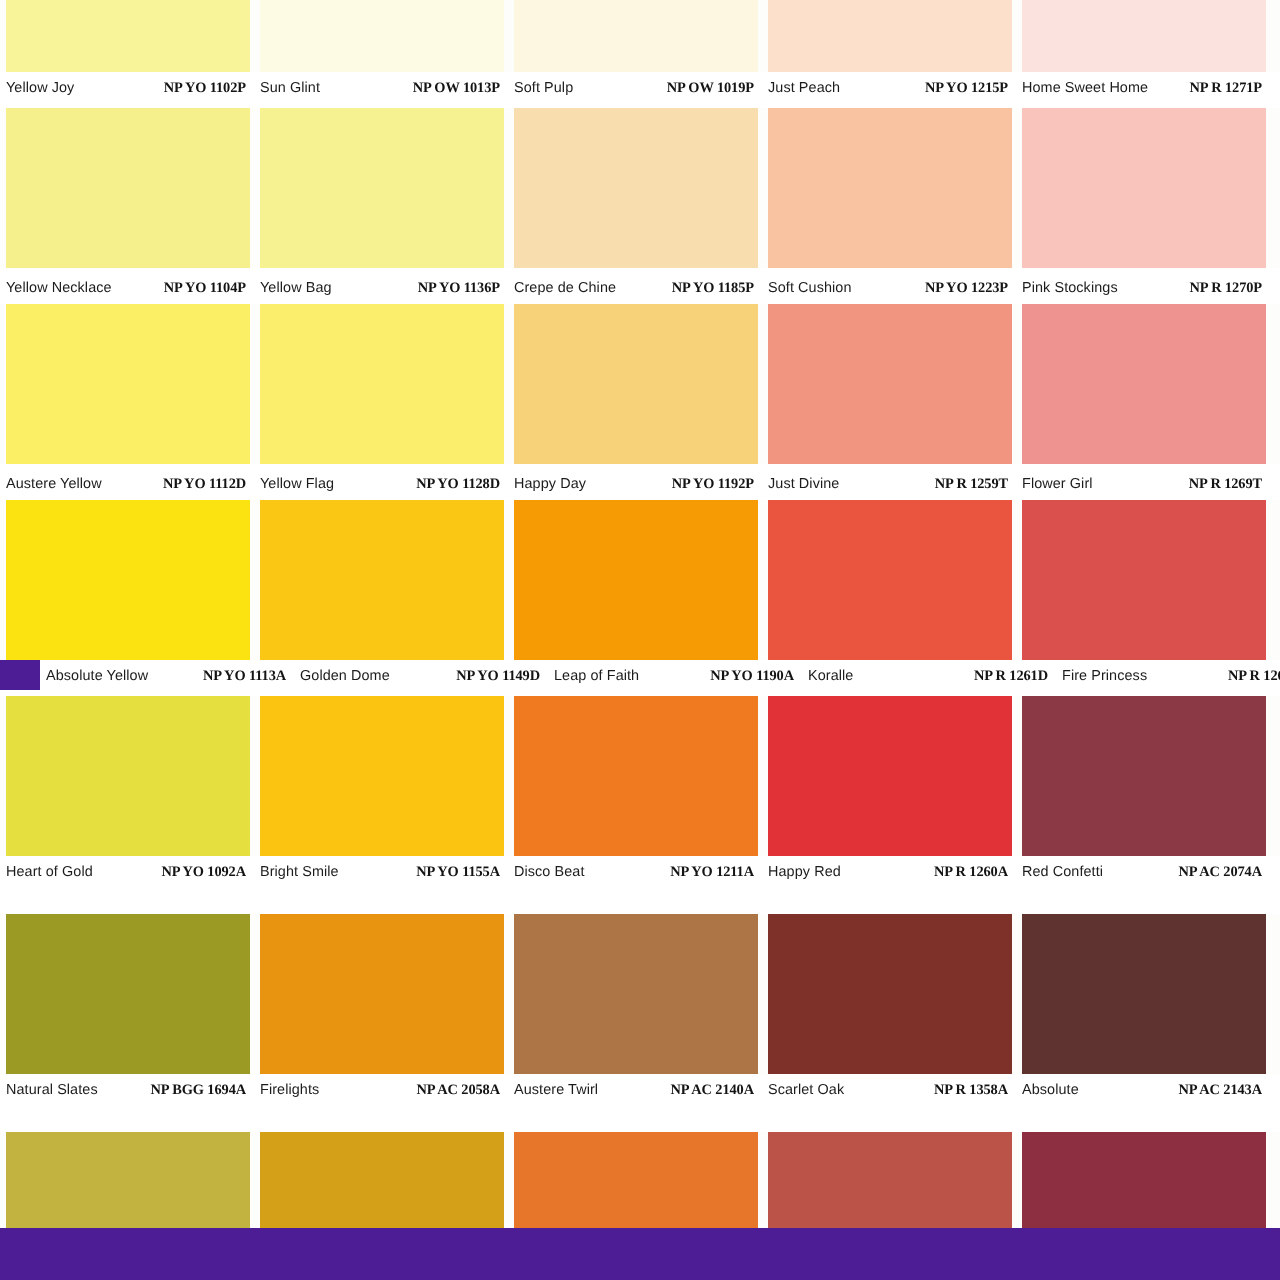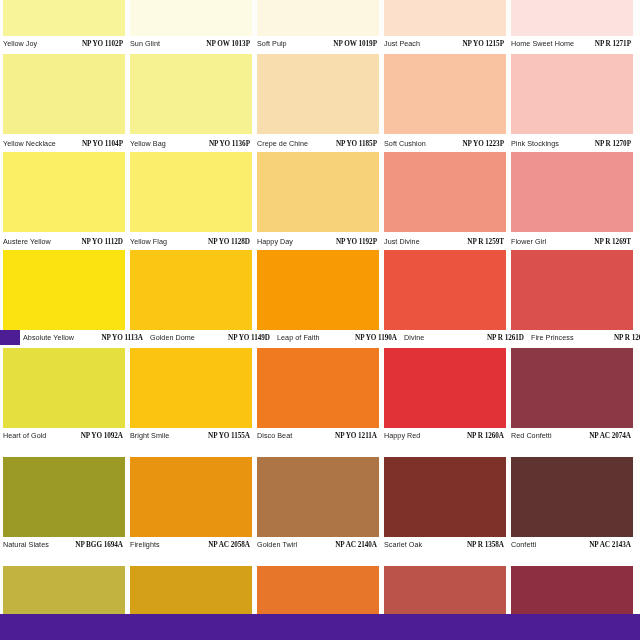--- a/index.html
+++ b/index.html
@@ -267,21 +267,21 @@
         </div>
         <div class="label-cell">
           <span class="swatch-name">Golden Dome</span>
           <span class="swatch-code">NP YO 1149D</span>
         </div>
         <div class="label-cell">
           <span class="swatch-name">Leap of Faith</span>
           <span class="swatch-code">NP YO 1190A</span>
         </div>
         <div class="label-cell">
-          <span class="swatch-name">Divine</span>
+          <span class="swatch-name">Koralle</span>
           <span class="swatch-code">NP R 1261D</span>
         </div>
         <div class="label-cell">
           <span class="swatch-name">Fire Princess</span>
           <span class="swatch-code">NP R 1268D</span>
         </div>
       </div>
     </div>
     <div class="gutter" style="height: 3px;"></div>
     <div class="swatch-row">
@@ -347,29 +347,29 @@
       <div class="labels" style="background: rgb(255, 255, 255);">
         <div class="label-cell">
           <span class="swatch-name">Natural Slates</span>
           <span class="swatch-code">NP BGG 1694A</span>
         </div>
         <div class="label-cell">
           <span class="swatch-name">Firelights</span>
           <span class="swatch-code">NP AC 2058A</span>
         </div>
         <div class="label-cell">
-          <span class="swatch-name">Golden Twirl</span>
+          <span class="swatch-name">Austere Twirl</span>
           <span class="swatch-code">NP AC 2140A</span>
         </div>
         <div class="label-cell">
           <span class="swatch-name">Scarlet Oak</span>
           <span class="swatch-code">NP R 1358A</span>
         </div>
         <div class="label-cell">
-          <span class="swatch-name">Confetti</span>
+          <span class="swatch-name">Absolute</span>
           <span class="swatch-code">NP AC 2143A</span>
         </div>
       </div>
     </div>
     <div class="gutter" style="height: 14px;"></div>
     <div class="swatch-row">
       <div class="tiles" style="height: 48px;">
         <div class="tile">
           <div class="tile-color" title="#c2b23f" style="background: rgb(194, 178, 63);"></div>
         </div>

